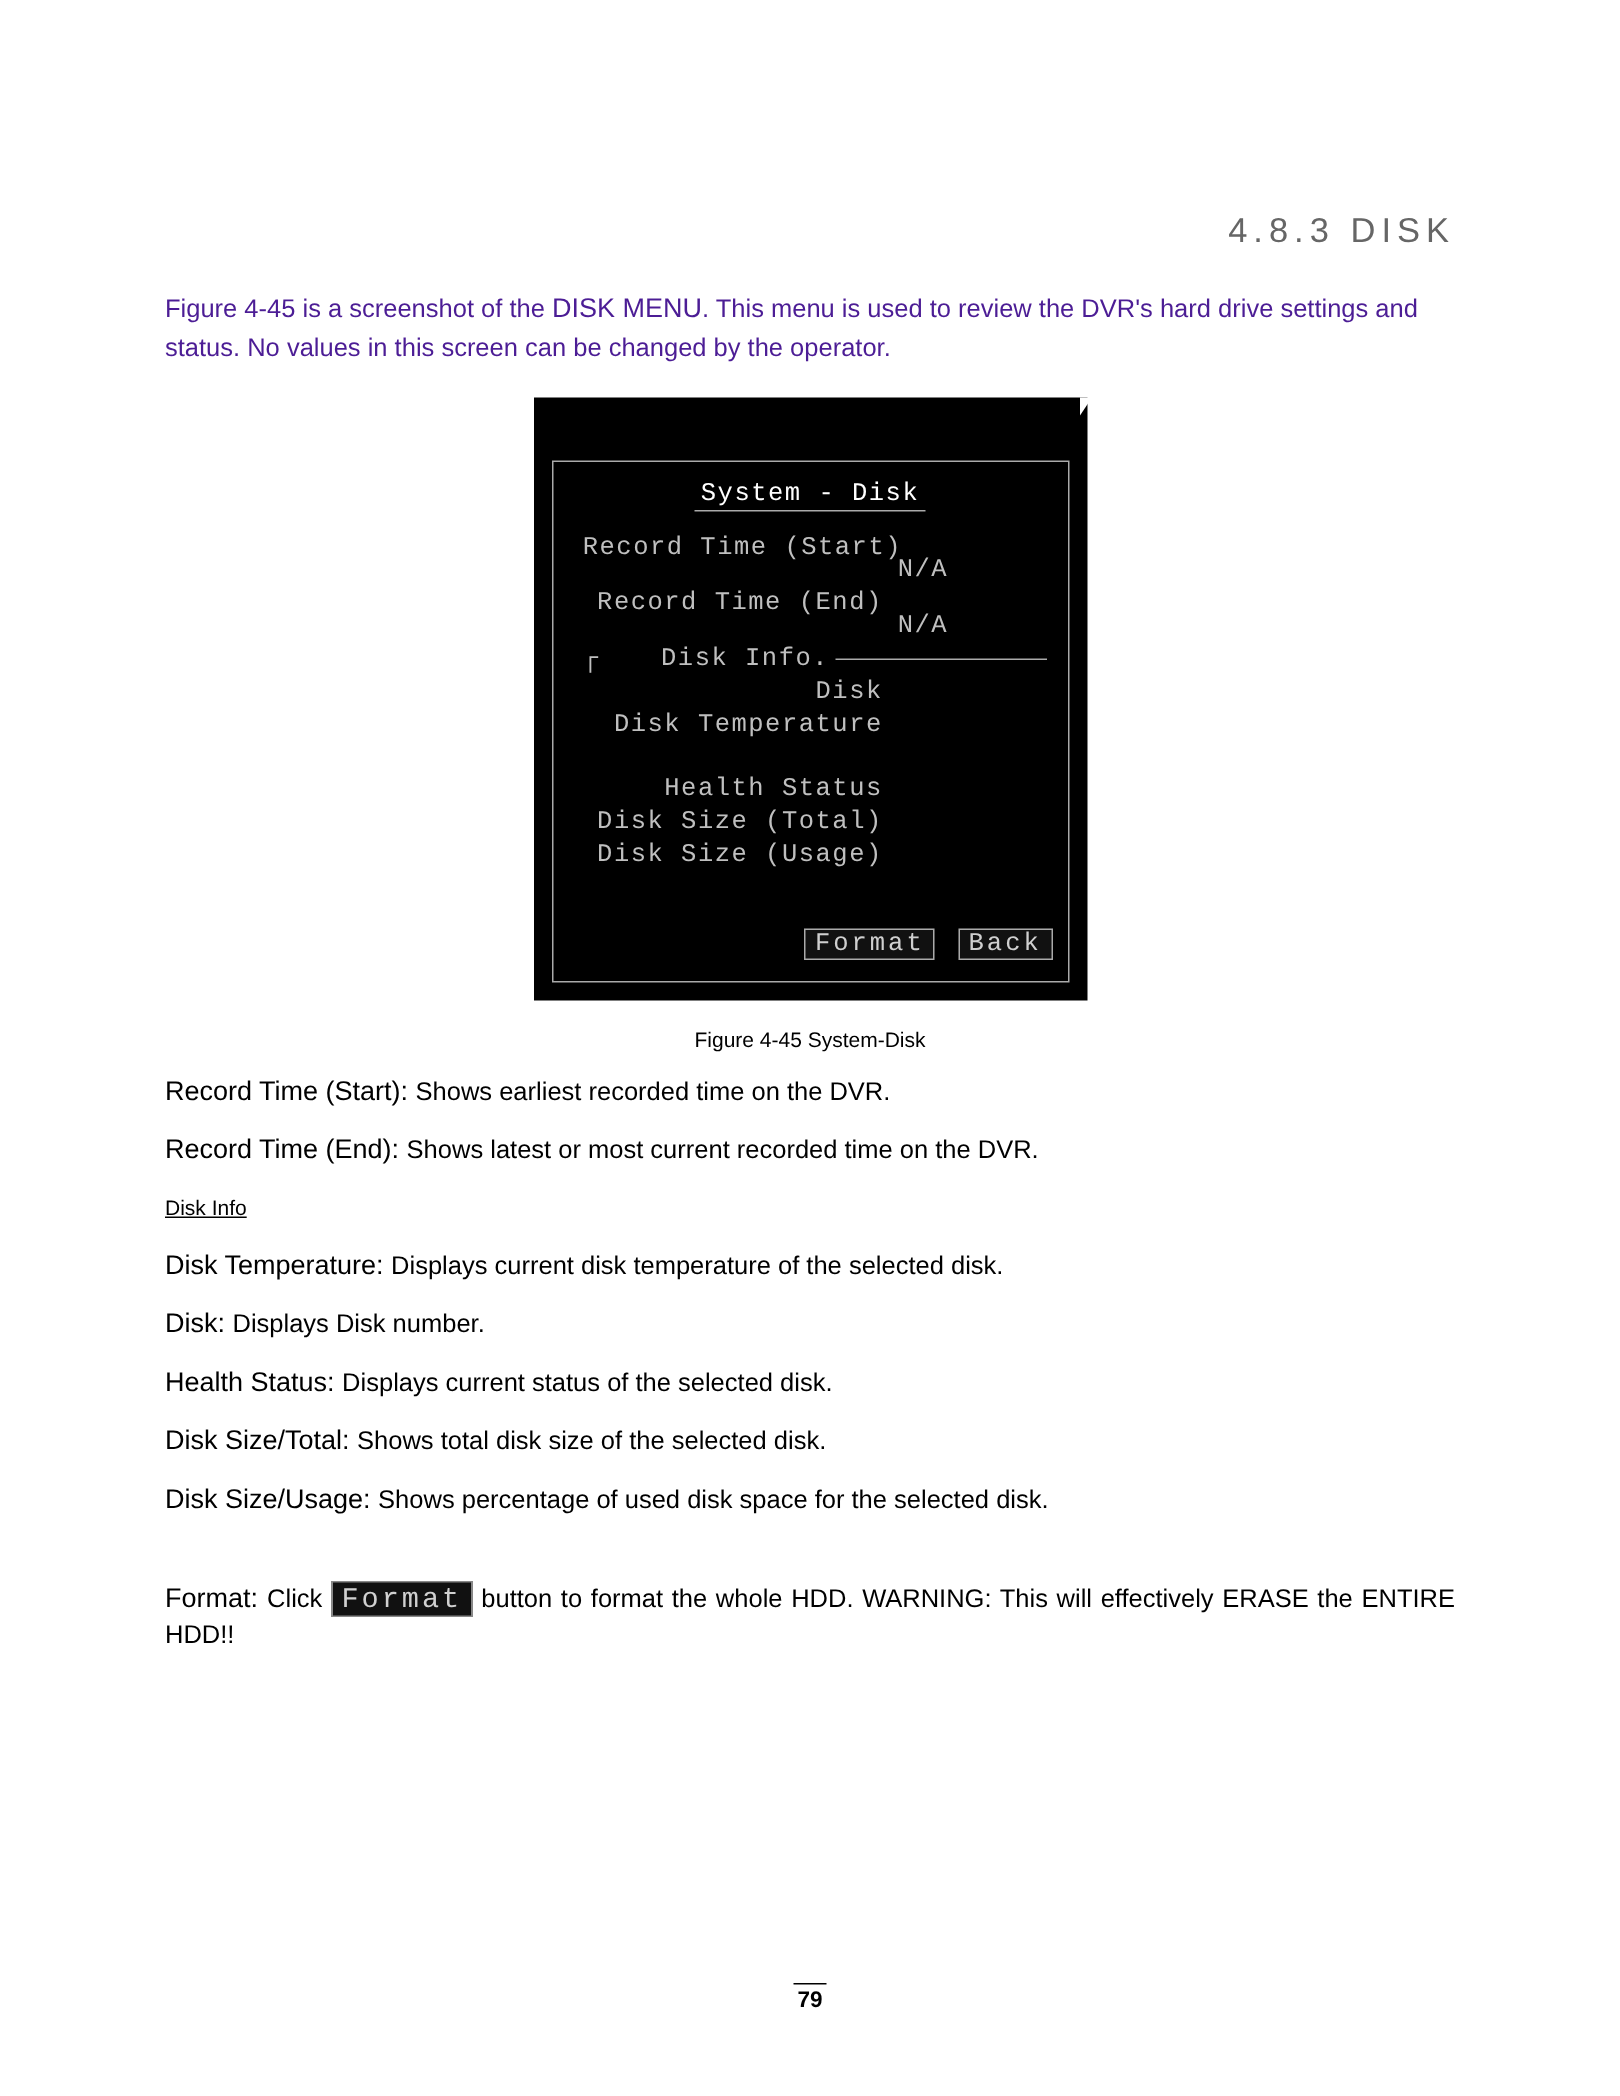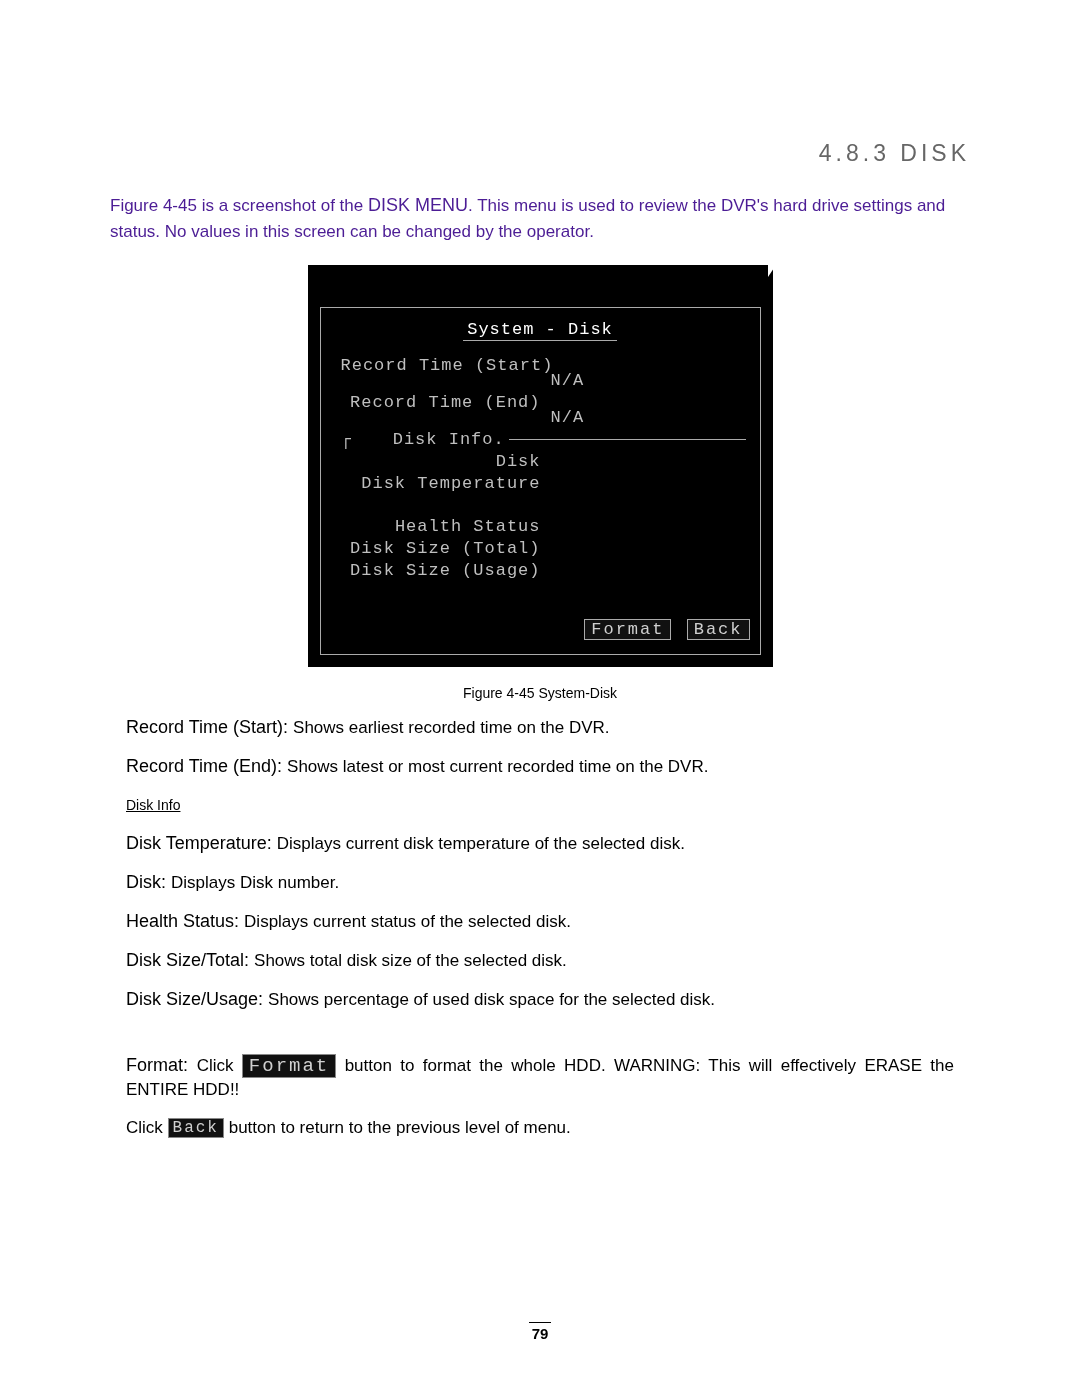--- a/index.html
+++ b/index.html
@@ -26,21 +26,21 @@
     text-align: right;
   }
   .intro {
     font-size: 17px;
     line-height: 1.5;
     color: #4c1d95;
     margin-bottom: 20px;
   }
   .intro .bigcap { font-size: 18px; }
   .screenshot-wrap {
-    width: 465px;
+    width: 369px;
     margin: 0 auto 10px auto;
     background: #000;
     padding: 12px 12px 12px 12px;
     box-sizing: border-box;
     position: relative;
   }
   .cursor {
     position: absolute;
     top: 0; right: -3px;
     width: 0; height: 0;
@@ -115,21 +115,21 @@
     font-size: 17px;
   }
   .fig-caption {
     text-align: center;
     font-size: 14px;
     margin: 18px 0 12px 0;
   }
   .desc-line {
     font-size: 17px;
     line-height: 1.4;
-    margin: 14px 16px;
+    margin: 14px 0;
   }
   .desc-line .lead { font-size: 18px; }
   .underline { text-decoration: underline; font-size: 14px; }
   .justify { text-align: justify; }
   .inline-btn {
     display: inline-block;
     border: 1px solid #888;
     background: #111;
     color: #d0d0d0;
     font-family: "Courier New", monospace;
@@ -243,22 +243,19 @@
     <span class="lead">Disk Size/Total: </span><span>Shows total disk size of the selected disk.</span>
   </div>
   <div class="desc-line">
     <span class="lead">Disk Size/Usage: </span><span>Shows percentage of used disk space for the selected disk.</span>
   </div>
 
   <div class="desc-line justify" style="margin-top:40px">
     <span class="lead">Format: </span><span>Click </span><span class="inline-btn">Format</span><span> button to format the whole HDD. WARNING: This will effectively ERASE the ENTIRE HDD!!</span>
   </div>
 
-  <div class="desc-line">
-    <span>Click </span><span class="inline-btn small">Back</span><span> button to return to the previous level of menu.</span>
-  </div>
 
   <div class="pagenum">
     <span class="bar"></span>
     <span>79</span>
   </div>
 
 </div>
 
 </body></html>

